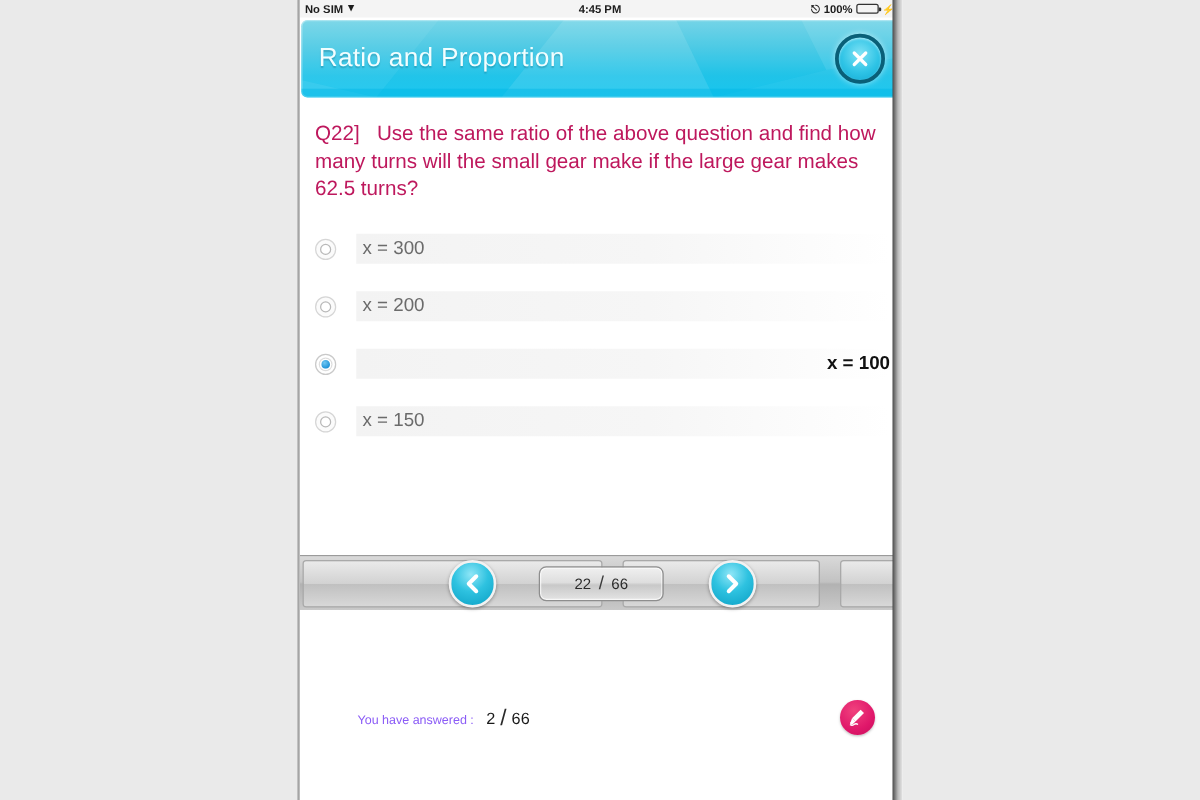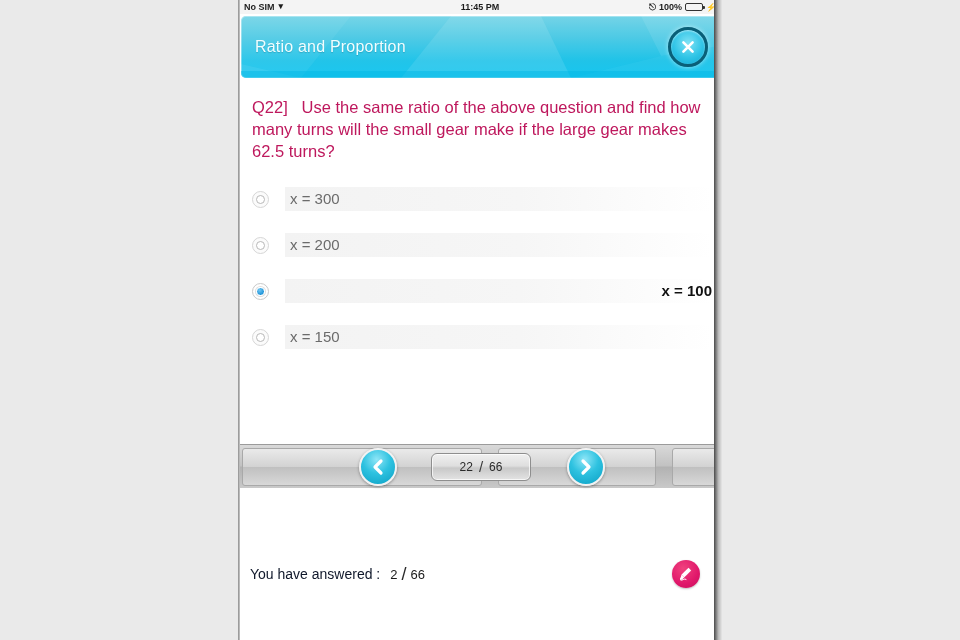--- a/index.html
+++ b/index.html
@@ -110,21 +110,21 @@
   #header-facets {
     position: absolute;
     inset: 0;
     width: 100%; height: 100%;
   }
   #header-title {
     position: absolute;
     left: 14px;
     top: 50%;
     transform: translateY(-50%);
-    font-size: 16px;
+    font-size: 21px;
     color: #f2feff;
     letter-spacing: 0.2px;
     text-shadow: 0 1px 1px rgba(0,70,90,0.25);
     z-index: 2;
   }
   #close-button {
     position: absolute;
     right: 11px;
     top: 50%;
     transform: translateY(-50%);
@@ -217,22 +217,23 @@
   
   #answered {
     position: absolute;
     left: 250px;
     top: 563px;
     display: flex;
     align-items: baseline;
     gap: 10px;
   }
   #answered-label {
-    font-size: 14px;
-    color: #0f172a;
+    font-size: 10px;
+    color: #8b5cf6;
+    margin-left: 36px;
   }
   #answered-count {
     font-size: 13px;
     color: #1a1a1a;
     display: flex;
     align-items: baseline;
     gap: 4px;
   }
   #answered-count .slash {
     font-size: 18px;
@@ -324,21 +325,21 @@
 </head>
 <body>
 
 <div id="device">
 
   <div id="statusbar">
     <div id="status-left">
       <span>No SIM</span>
       <span class="wifi-glyph">▾</span>
     </div>
-    <div id="status-center">11:45 PM</div>
+    <div id="status-center">4:45 PM</div>
     <div id="status-right">
       <span class="bt-glyph">⎋</span>
       <span>100%</span>
       <span class="battery">
         <span class="battery-fill"></span>
       </span>
       <span class="plug-glyph">⚡</span>
     </div>
   </div>
 

